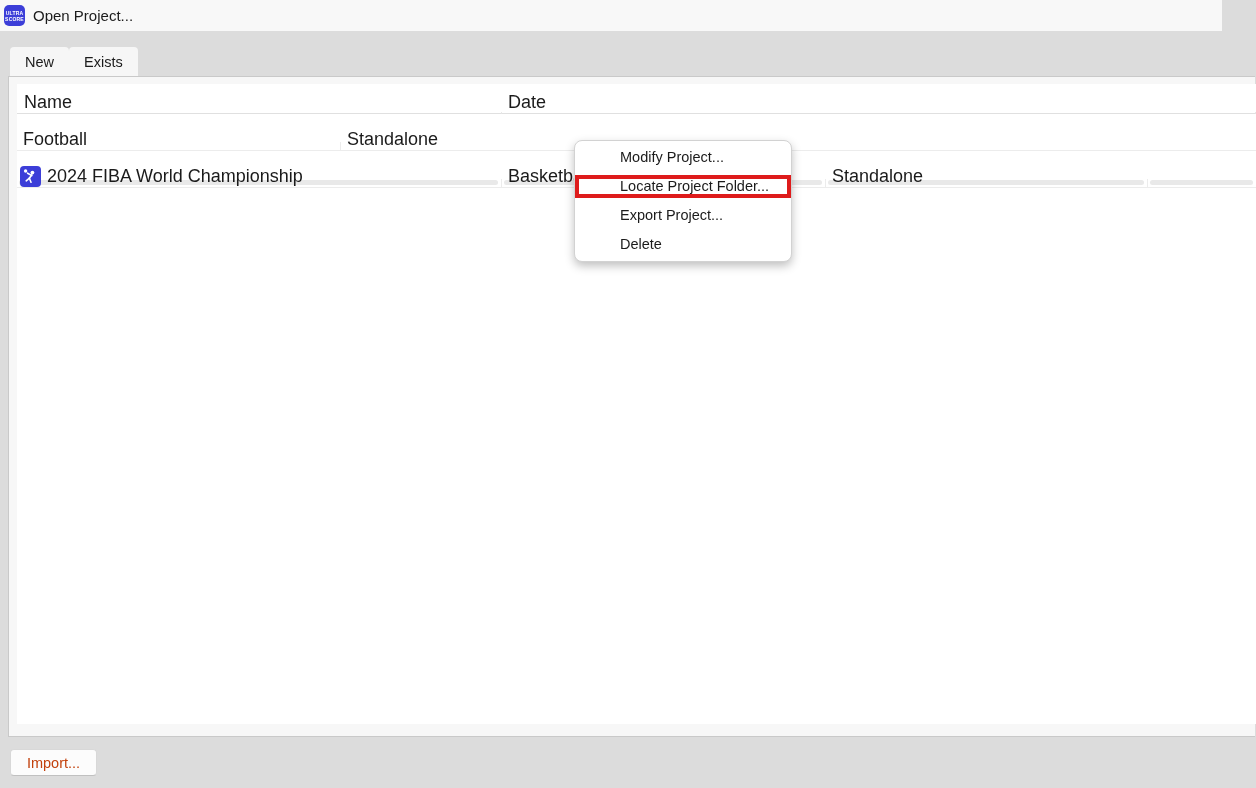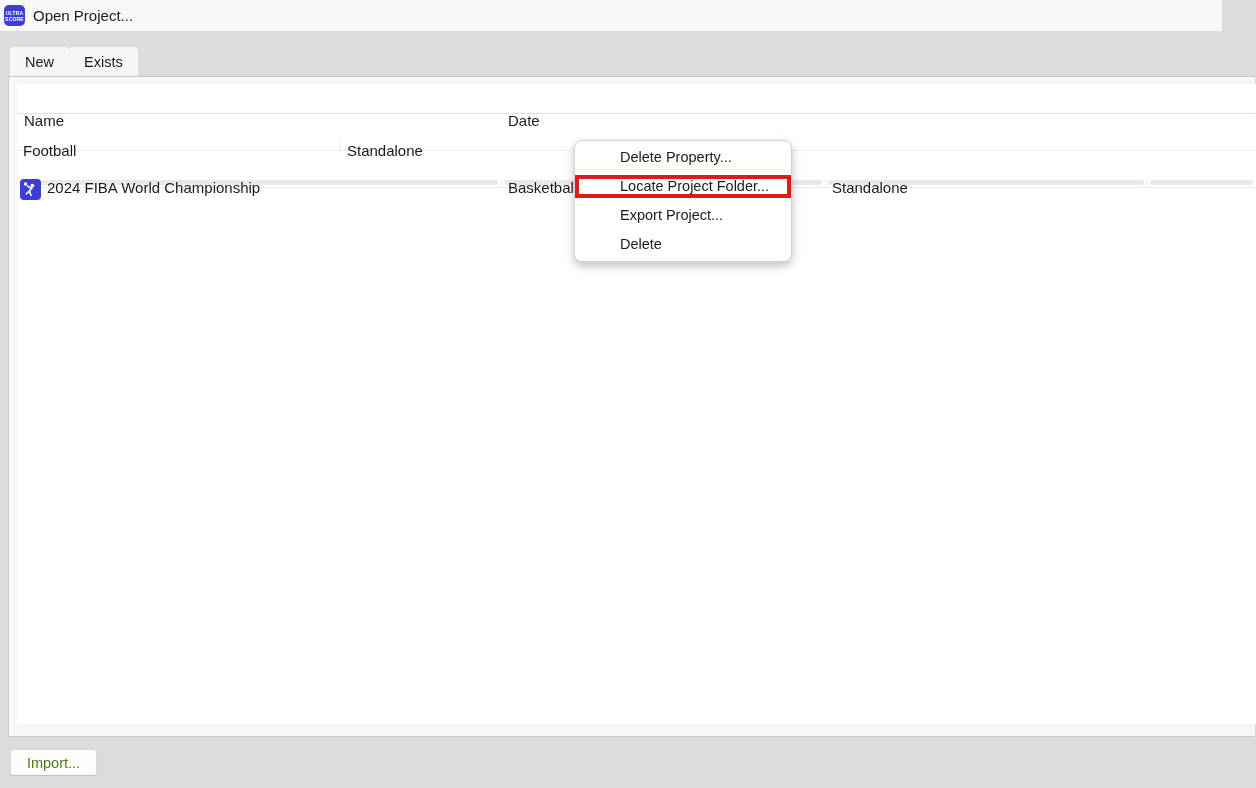--- a/index.html
+++ b/index.html
@@ -27,22 +27,22 @@
   .panel{
     position:absolute;left:8px;top:76px;width:1247px;height:661px;
     background:#f7f7f7;border:1px solid #c9c9c9;border-right:none;box-sizing:border-box;
   }
   
   .table{position:absolute;left:17px;top:84px;width:1239px;height:640px;background:#ffffff;}
   .trow{display:flex;width:100%;box-sizing:border-box;}
   .thead{height:30px;}
   .tdata{height:37px;}
   .cell{
-    box-sizing:border-box;display:flex;align-items:flex-start;
-    padding-left:6px;font-size:15px;position:relative;
+    box-sizing:border-box;display:flex;align-items:flex-end;
+    padding-left:6px;font-size:18px;position:relative;
     border-bottom:1px solid #ececec;border-right:1px solid #ececec;margin-top:28px;
   }
   .thead .cell{border-bottom:1px solid #e0e0e0;border-right:1px solid #e8e8e8;}
   .c-name{width:485px;padding-left:3px;}
   .c-type{width:324px;}
   .c-mode{width:322px;}
   .c-date{flex:1;border-right:none;}
   .thead .c-name{padding-left:7px;}
   .row-selected .cell::before{
     content:"";position:absolute;left:2px;right:3px;top:1px;bottom:2px;
@@ -61,21 +61,21 @@
   }
   .menu-item{height:29px;line-height:29px;padding-left:45px;font-size:14.5px;cursor:default;}
   .annotation{
     position:absolute;left:575px;top:175px;width:216px;height:23px;box-sizing:border-box;
     border:4px solid #de1b1b;z-index:11;pointer-events:none;
   }
   
   .import-btn{
     position:absolute;left:10px;top:749px;width:87px;height:27px;box-sizing:border-box;
     background:#fcfcfc;border:1px solid #d8d8d8;border-bottom-color:#c0c0c0;border-radius:4px;
-    font-size:14.5px;font-family:inherit;color:#4d7c0f;text-align:center;
+    font-size:14.5px;font-family:inherit;color:#c2410c;text-align:center;
   }
 </style>
 </head>
 <body>
 
 <div class="titlebar">
   <div class="app-icon">
     <span>ULTRA</span>
     <span>SCORE</span>
   </div>
@@ -132,21 +132,21 @@
       <span>Standalone</span>
     </div>
     <div class="cell c-date">
       <span></span>
     </div>
   </div>
 
 </div>
 
 <div class="menu">
-  <div class="menu-item">Delete Property...</div>
+  <div class="menu-item">Modify Project...</div>
   <div class="menu-item">Locate Project Folder...</div>
   <div class="menu-item">Export Project...</div>
   <div class="menu-item">Delete</div>
 </div>
 
 <div class="annotation"></div>
 
 <button class="import-btn">Import...</button>
 
 </body></html>

